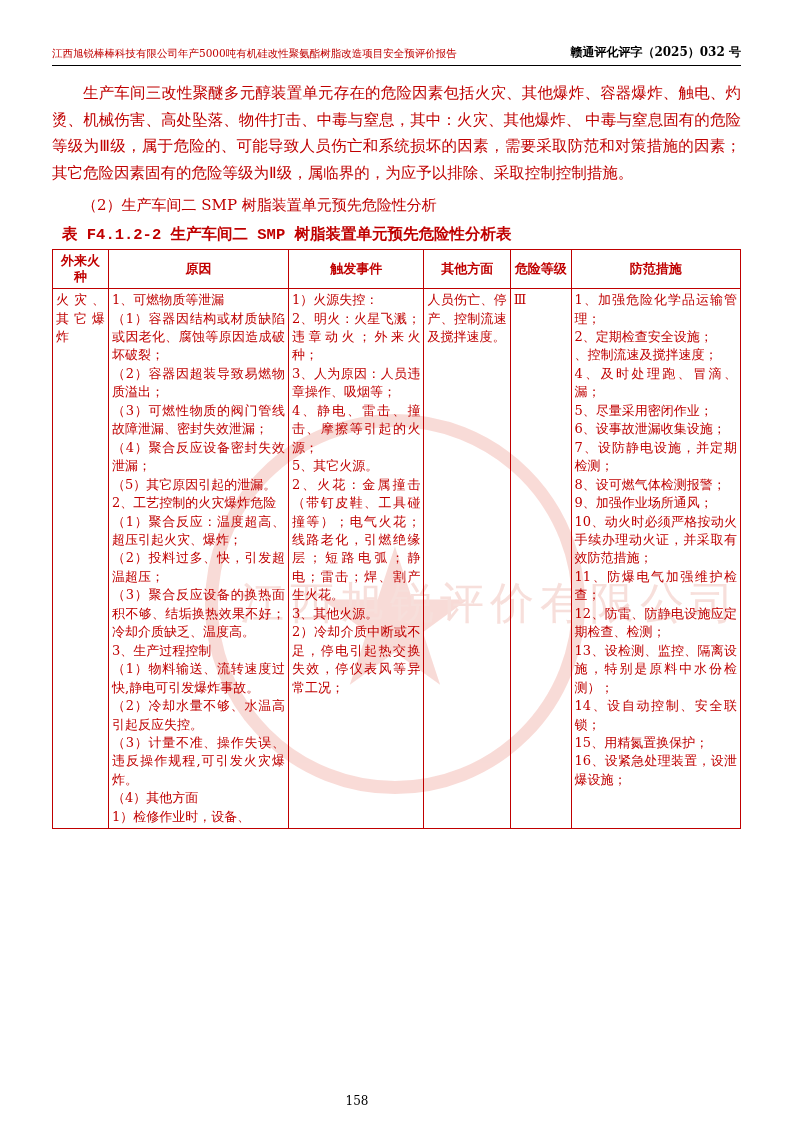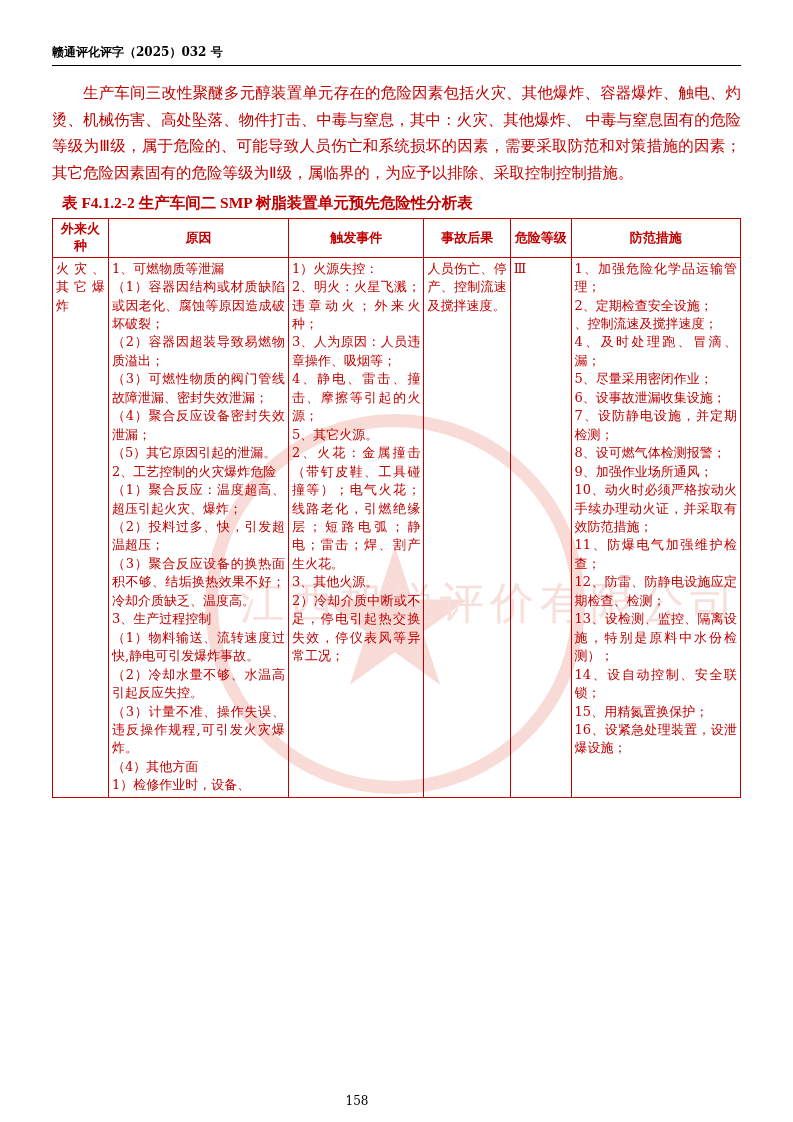--- a/index.html
+++ b/index.html
@@ -84,37 +84,37 @@
     z-index:2;
     margin:14px 52px 0 52px;
   }
   p.para {
     margin:0 0 4px 0;
     font-size:15.5px;
     line-height:1.72;
     text-align:justify;
     text-justify:inter-ideograph;
     color:#c00000;
-    font-family:Liberation Sans, sans-serif;
+    font-family:Liberation Serif, serif;
     text-indent:2em;
   }
   p.para2 {
     margin:6px 0 4px 0;
     font-size:15px;
     line-height:1.7;
     color:#c00000;
     font-family:"DejaVu Serif","Liberation Serif",serif;
     text-indent:2em;
   }
   .tbl-caption {
     margin:6px 0 4px 0;
     font-size:15.5px;
     font-weight:bold;
     color:#c00000;
-    font-family:Liberation Serif, serif;
+    font-family:Liberation Mono, monospace;
     text-align:center;
     padding-left:10px;
     text-align:left;
   }
   
   table.haz {
     position:relative;
     z-index:2;
     border-collapse:collapse;
     width:100%;
@@ -168,42 +168,44 @@
 
 <div class="page">
 
   <div class="watermark">
     <div class="wm-circle"></div>
     <div class="wm-star">★</div>
     <div class="wm-text">江西旭锐评价有限公司</div>
   </div>
 
   <div class="header">
+    <div class="header-left">江西旭锐棒棒科技有限公司年产5000吨有机硅改性聚氨酯树脂改造项目安全预评价报告</div>
     <div class="header-right">赣通评化评字（2025）032 号</div>
   </div>
 
   <div class="content">
     <p class="para">生产车间三改性聚醚多元醇装置单元存在的危险因素包括火灾、其他爆炸、容器爆炸、触电、灼烫、机械伤害、高处坠落、物件打击、中毒与窒息，其中：火灾、其他爆炸、 中毒与窒息固有的危险等级为Ⅲ级，属于危险的、可能导致人员伤亡和系统损坏的因素，需要采取防范和对策措施的因素；其它危险因素固有的危险等级为Ⅱ级，属临界的，为应予以排除、采取控制控制措施。</p>
+    <p class="para2">（2）生产车间二 SMP 树脂装置单元预先危险性分析</p>
     <div class="tbl-caption">表 F4.1.2-2    生产车间二 SMP 树脂装置单元预先危险性分析表</div>
 
     <table class="haz">
       <colgroup>
         <col style="width:48px">
         <col style="width:154px">
         <col style="width:116px">
         <col style="width:74px">
         <col style="width:52px">
         <col style="width:145px">
       </colgroup>
       <thead>
         <tr>
           <th>外来火种</th>
           <th>原因</th>
           <th>触发事件</th>
-          <th>事故后果</th>
+          <th>其他方面</th>
           <th>危险等级</th>
           <th>防范措施</th>
         </tr>
       </thead>
       <tbody>
         <tr>
           <td class="c-event">
             <div class="cellbox-c">火灾、其它爆炸</div>
           </td>
           <td class="c-cause">

